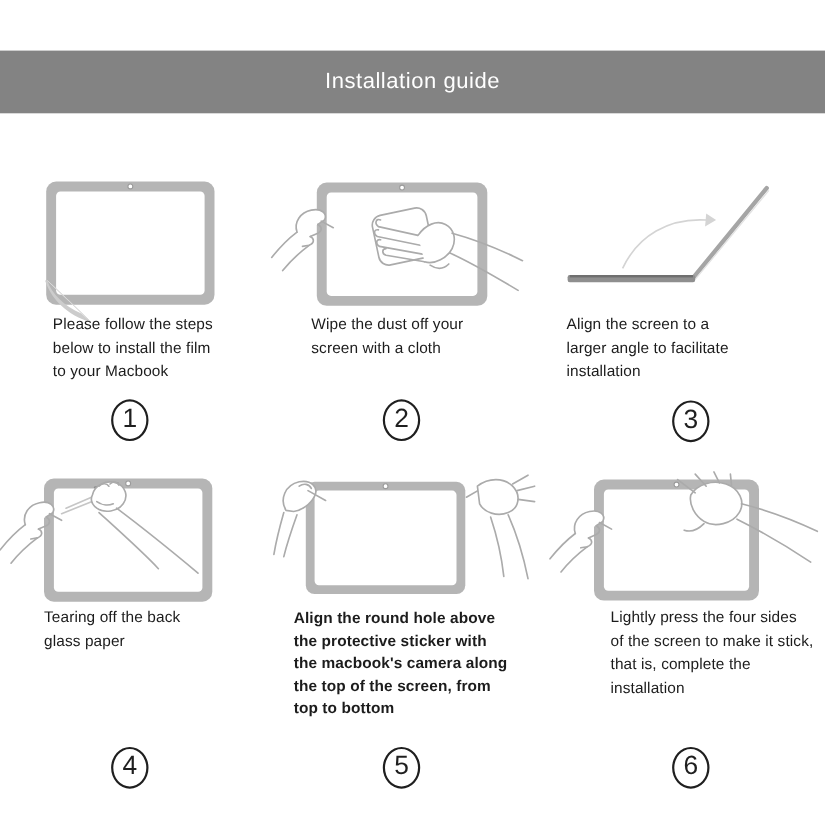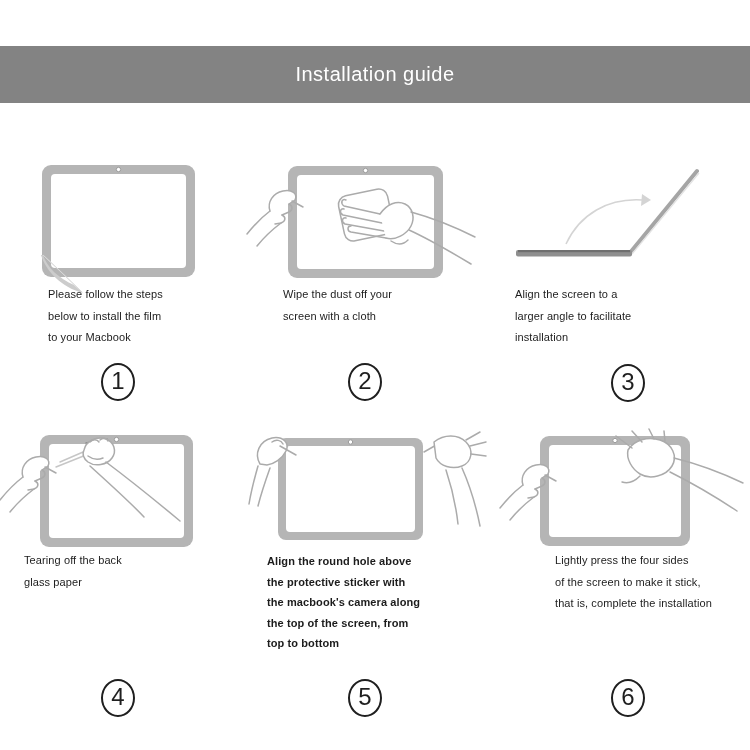--- a/index.html
+++ b/index.html
@@ -11,21 +11,21 @@
     position:absolute;left:0;top:46px;width:750px;height:57px;
     background:#838383;display:flex;align-items:center;justify-content:center;
   }
   .banner-title{
     color:#ffffff;font-size:20px;letter-spacing:0.5px;font-weight:400;
   }
   .illus{position:absolute;}
   .illus svg{display:block;}
   .caption{
     position:absolute;margin:0;white-space:pre-line;
-    color:#1c1c1c;font-size:11px;line-height:21.5px;letter-spacing:0.1px;
+    color:#1c1c1c;font-size:14px;line-height:21.5px;letter-spacing:0.1px;
   }
   .caption.tight{line-height:20.5px;font-weight:bold;}
   .badge{
     position:absolute;width:30px;height:34px;border:2px solid #1f1f1f;border-radius:50%;
     display:flex;align-items:center;justify-content:center;background:#ffffff;
   }
   .badge span{font-size:24px;color:#1f1f1f;font-weight:400;transform:translateY(-1px);}
 </style>
 </head>
 <body>
@@ -129,21 +129,21 @@
         <path d="M86,15 L107,11 L99,25 Z" fill="#8e8e8e" stroke="#8e8e8e"></path>
         <path d="M84,22 C86,13 96,8 106,11 C114,14 117,23 112,30 C107,37 95,39 88,34 C83,30 82,26 84,22 Z" fill="#ffffff"></path>
         <path d="M90,14 C93,11 97,11 99,14"></path>
         <path d="M100,12 C103,9 107,10 108,13"></path>
         <path d="M88,28 C92,31 98,32 103,30"></path>
         <path d="M106,34 C130,52 156,73 180,93"></path>
         <path d="M90,38 C112,58 131,75 144,89"></path>
       </g>
     </svg>
   </div>
-  <p class="caption" style="left:24px;top:550px;">Tearing off the back
+  <p class="caption" style="left:40px;top:550px;">Tearing off the back
 glass paper</p>
   <div class="badge" style="left:101px;top:679px;">
     <span>4</span>
   </div>
 
   <div class="illus" style="left:248px;top:430px;">
     <svg width="240" height="116" viewBox="0 0 240 116">
       <rect x="30" y="8" width="145" height="102" rx="8" fill="#b5b5b5"></rect>
       <rect x="38" y="16" width="129" height="86" rx="4" fill="#ffffff"></rect>
       <circle cx="102.5" cy="12" r="2.2" fill="#ffffff" stroke="#9b9b9b" stroke-width="1"></circle>

